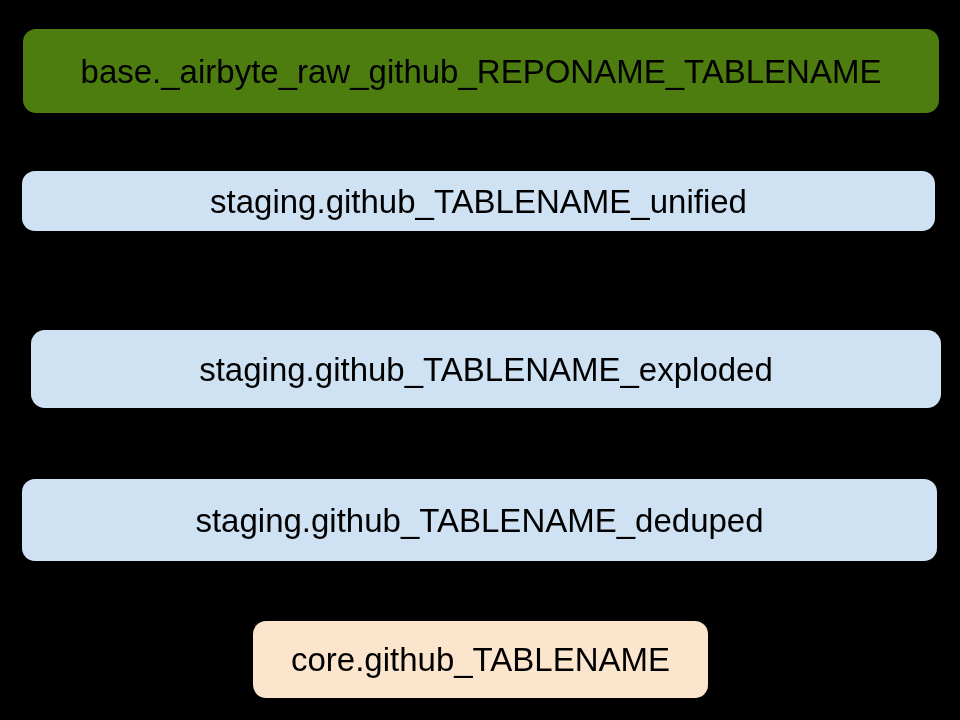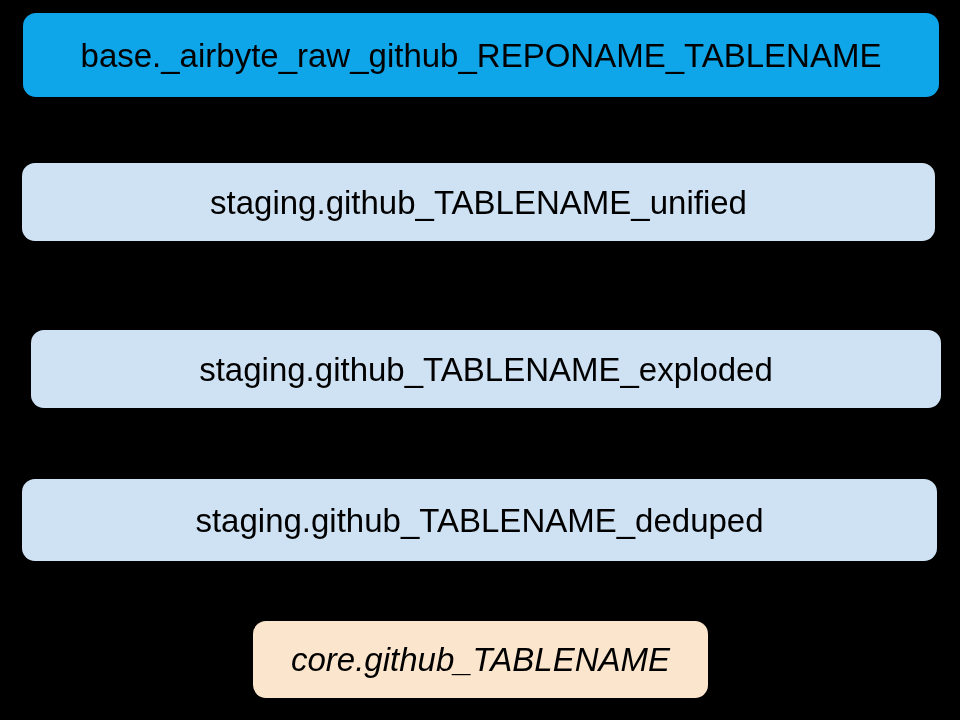--- a/index.html
+++ b/index.html
@@ -22,43 +22,43 @@
     align-items: center;
     justify-content: center;
     color: #000000;
     font-size: 33px;
     line-height: 1;
     white-space: nowrap;
     box-sizing: border-box;
   }
   
   .node-1 { left: 23px;  top: 13px;  width: 916px; height: 84px; }
-  .node-2 { left: 22px;  top: 163px; width: 913px; height: 78px; }
-  .node-3 { left: 31px;  top: 330px; width: 910px; height: 78px; }
+  .node-2 { left: 22px;  top: 171px; width: 913px; height: 60px; }
+  .node-3 { left: 31px;  top: 330px; width: 910px; height: 78px; border-radius: 14px; }
   .node-4 { left: 22px;  top: 479px; width: 915px; height: 82px; }
   .node-5 { left: 253px; top: 621px; width: 455px; height: 77px; }
 </style>
 </head>
 <body>
 
 <div class="canvas">
 
-  <div class="node node-1" style="background-color: #0ea5e9;">
+  <div class="node node-1" style="background-color: #4d7c0f; margin-top: 16px;">
     <span>base._airbyte_raw_github_REPONAME_TABLENAME</span>
   </div>
 
   <div class="node node-2" style="background-color: rgb(207, 226, 243);">
     <span>staging.github_TABLENAME_unified</span>
   </div>
 
   <div class="node node-3" style="background-color: rgb(207, 226, 243);">
     <span>staging.github_TABLENAME_exploded</span>
   </div>
 
   <div class="node node-4" style="background-color: rgb(207, 226, 243);">
     <span>staging.github_TABLENAME_deduped</span>
   </div>
 
-  <div class="node node-5" style="background-color: rgb(252, 229, 205); font-style: italic;">
+  <div class="node node-5" style="background-color: rgb(252, 229, 205);">
     <span>core.github_TABLENAME</span>
   </div>
 
 </div>
 
 </body></html>

